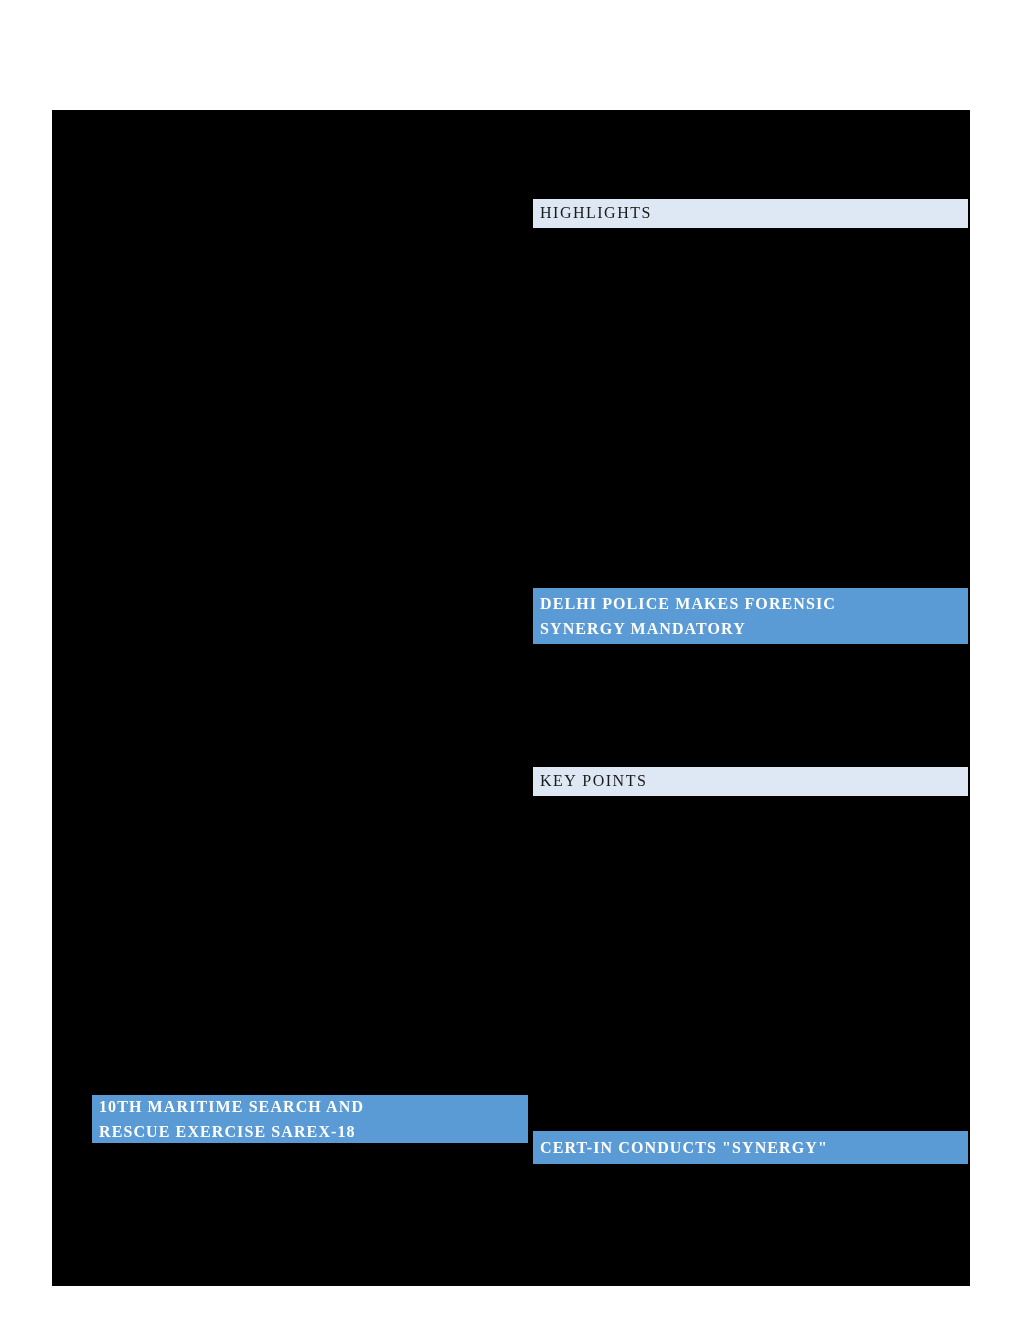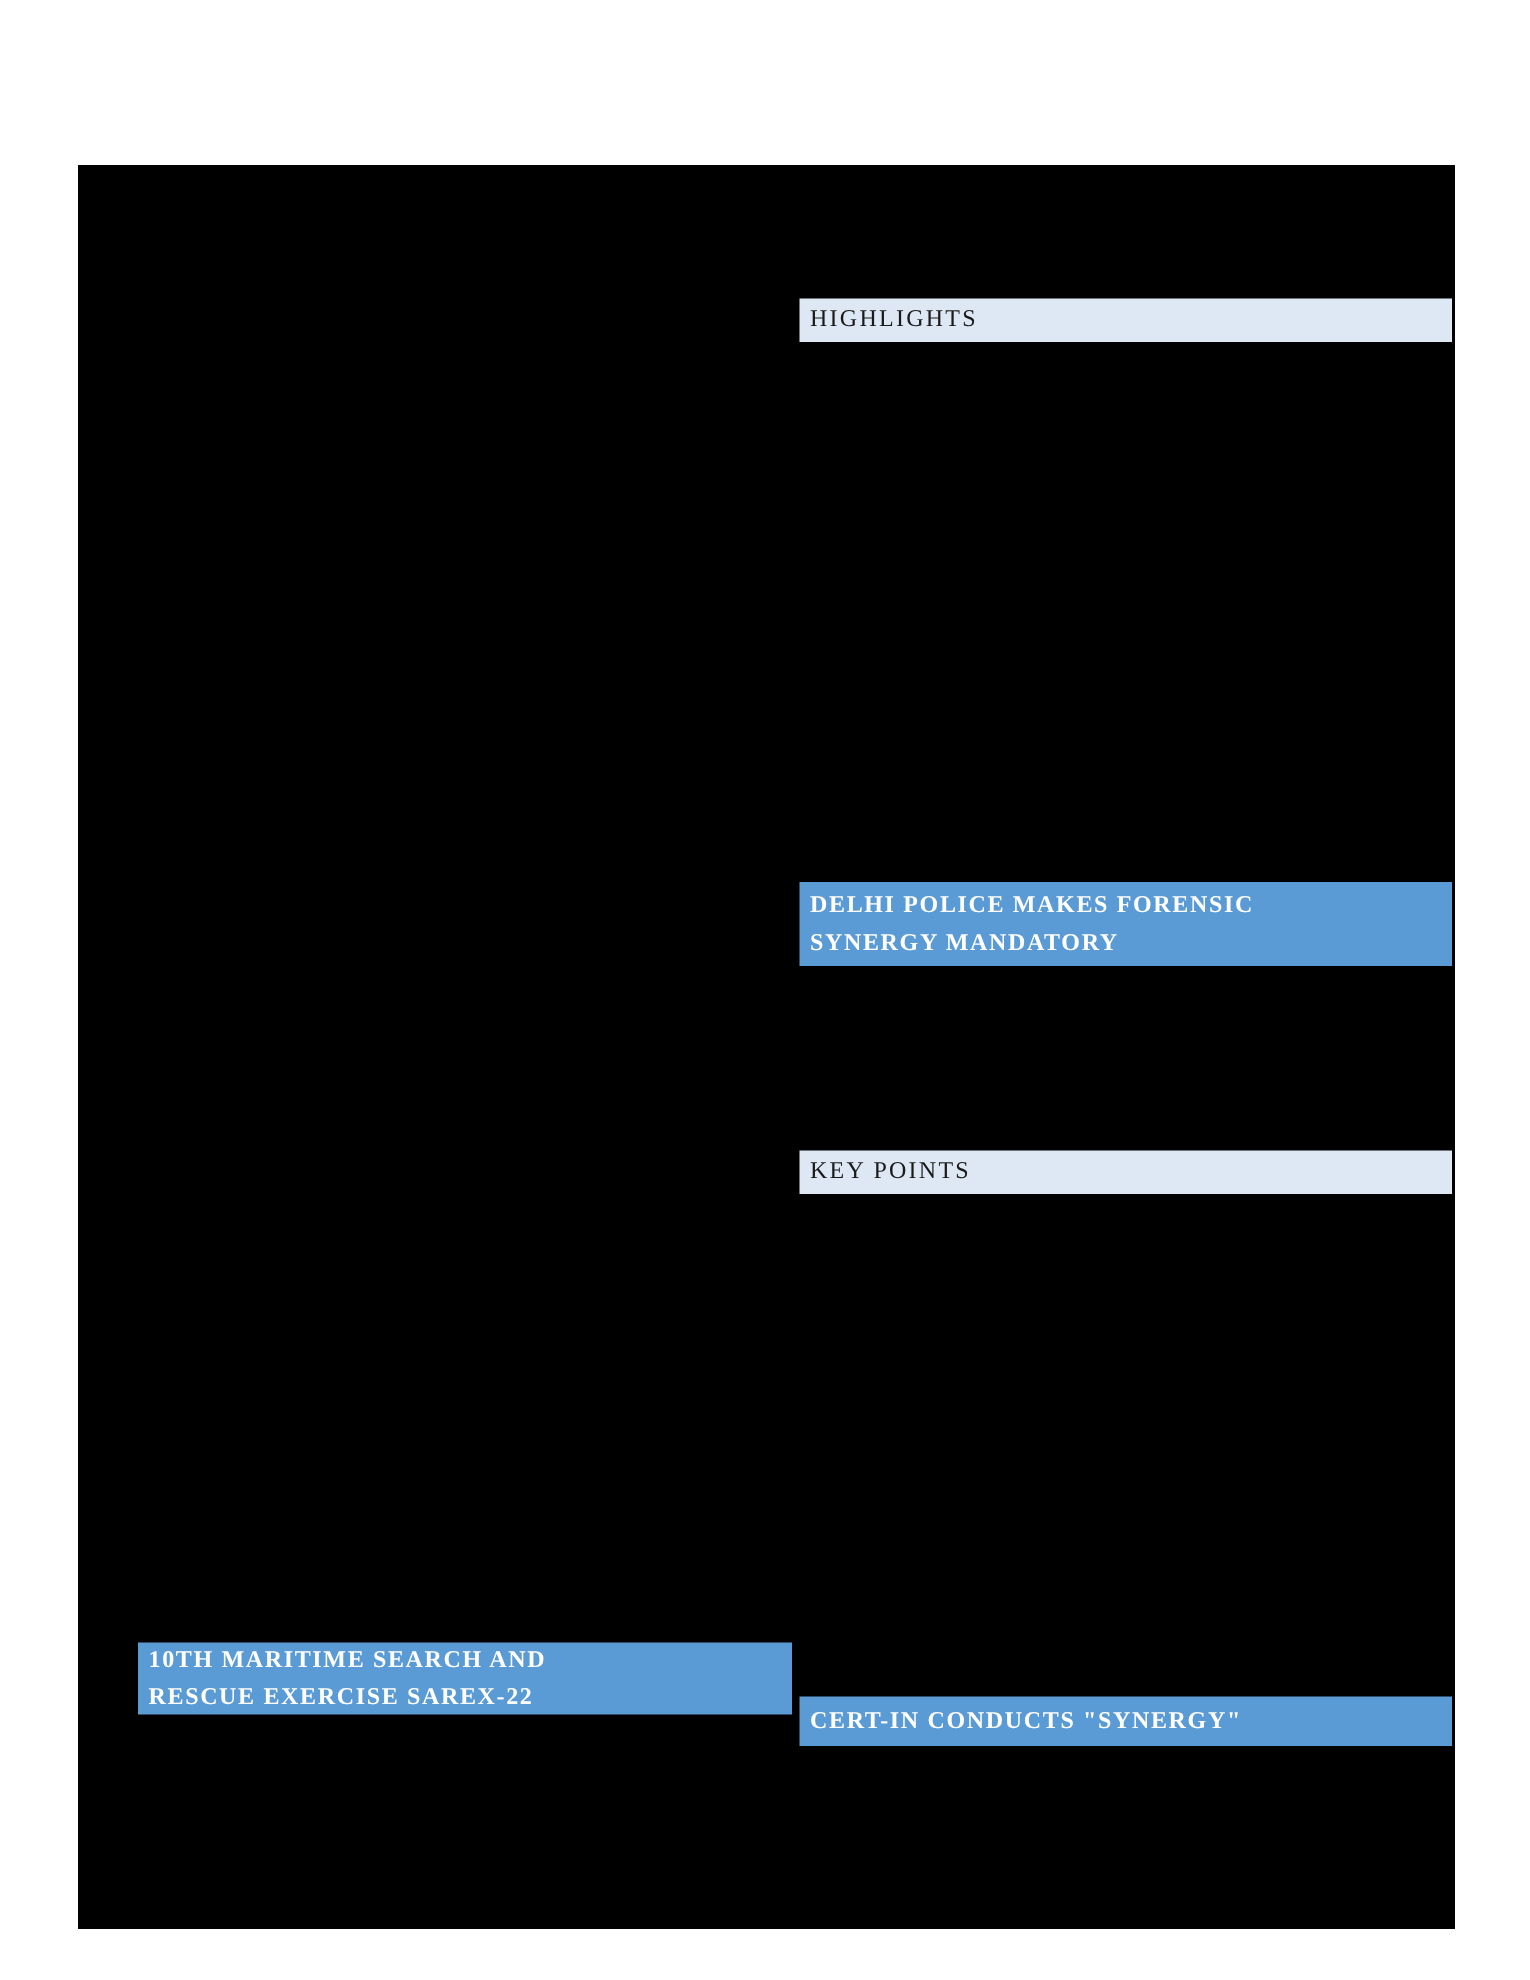--- a/index.html
+++ b/index.html
@@ -91,21 +91,21 @@
 <body>
 
 <div id="page-sheet">
 
   <div id="left-column" class="column">
 
     <div class="body-region" style="left:0px; top:0px; width:436px; height:985px;"></div>
 
     <div id="bar-sarex" class="bar article-title">
       <span class="bar-line">10TH MARITIME SEARCH AND</span>
-      <span class="bar-line">RESCUE EXERCISE SAREX-22</span>
+      <span class="bar-line">RESCUE EXERCISE SAREX-18</span>
     </div>
 
     <div class="body-region" style="left:0px; top:1042px; width:436px; height:134px;"></div>
   </div>
 
   <div id="right-column" class="column">
 
     <div class="body-region" style="left:0px; top:0px; width:437px; height:89px;"></div>
 
     <div id="bar-highlights" class="bar section-label">

